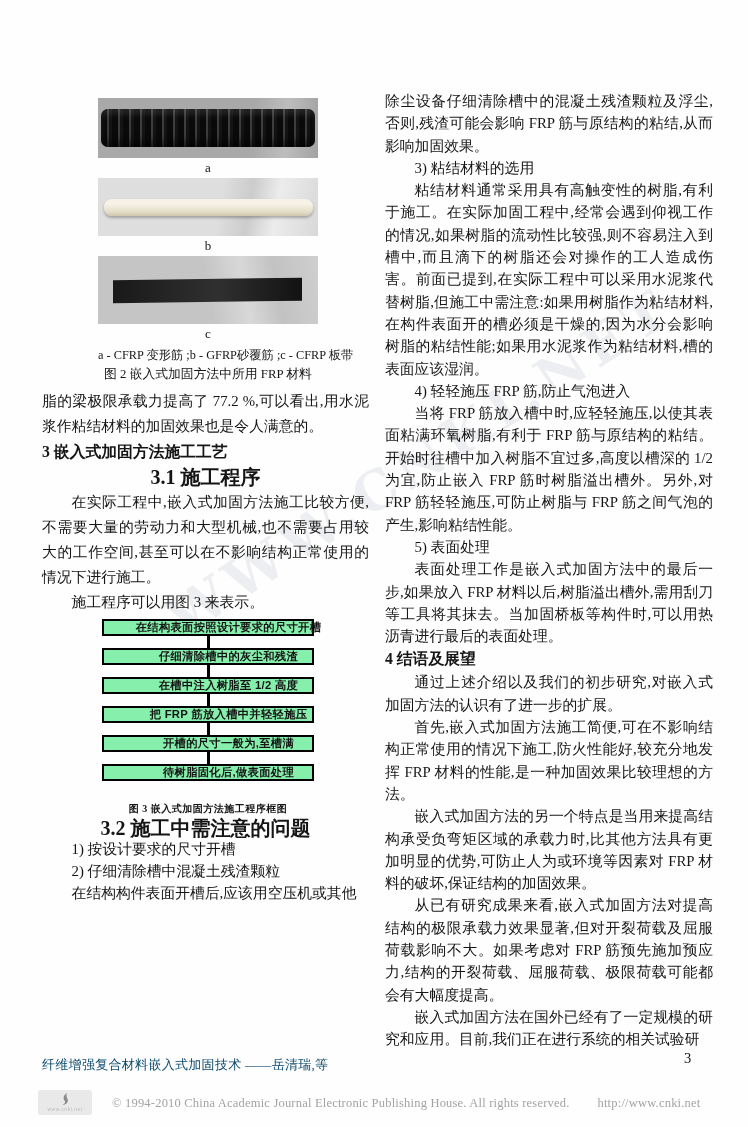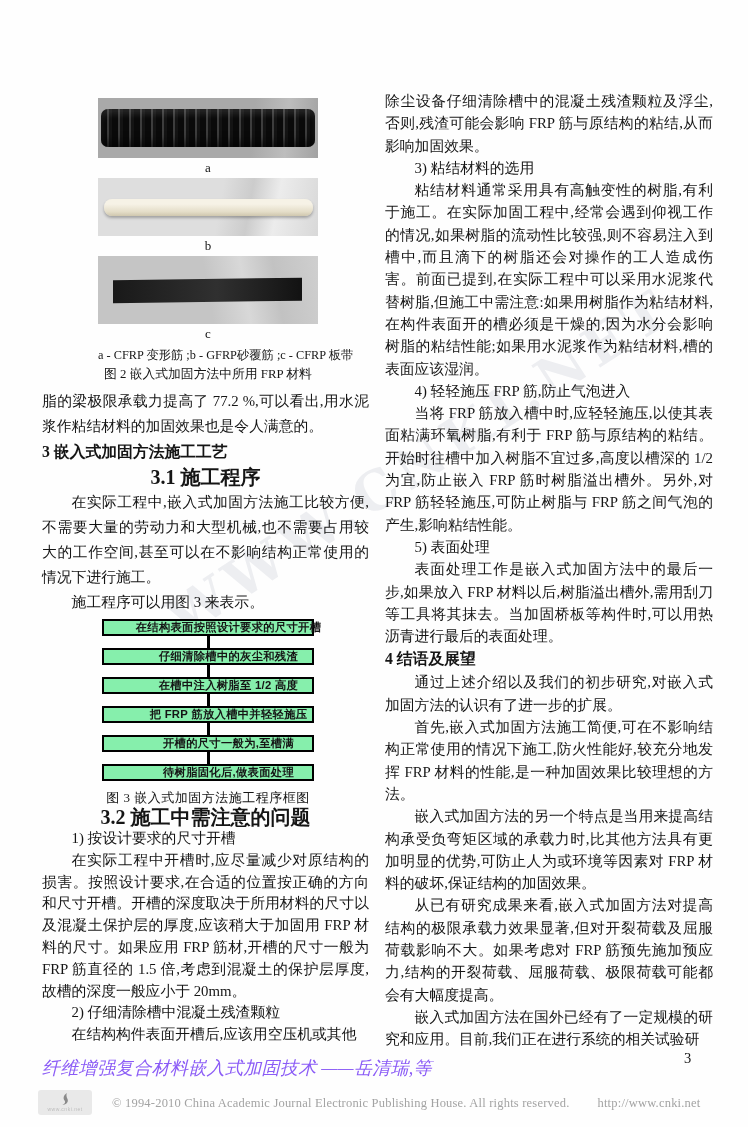--- a/index.html
+++ b/index.html
@@ -56,25 +56,25 @@
   .fig2 .cap1 { font-size:12.3px; line-height:19px; margin-top:3px; white-space:nowrap; text-align:left; }
   .fig2 .cap2 { font-size:12.8px; line-height:18px; text-align:center; }
   
   .flowchart { width:212px; margin:4px 0 0 60px; }
   .fc-box {
     border:2px solid #000; height:13px; display:flex; align-items:center; justify-content:center;
     font-size:11.3px; font-weight:bold; white-space:nowrap; background:#86efac;
     font-family:"Liberation Sans",sans-serif; letter-spacing:0.3px;padding-left:41px;
   }
   .fc-conn { width:3px; height:12px; background:#000; margin:0 auto; }
-  .fc-caption { text-align:center; font-size:13px; font-weight:normal; line-height:17px; margin-top:8px; letter-spacing:0.5px; }
+  .fc-caption { text-align:center; font-size:10px; font-weight:bold; line-height:17px; margin-top:19px; letter-spacing:0.5px; }
   
   .running-foot {
     position:absolute; left:42px; top:1056px; z-index:1;
-    font-size:18px; color:#8b5cf6; letter-spacing:0.3px;font-style:italic;
+    font-size:13px; color:#0c4a6e; letter-spacing:0.3px;
   }
   .page-number { position:absolute; left:684px; top:1050px; font-size:14.5px; z-index:1; }
   .footer-bar { position:absolute; left:38px; top:1089px; width:680px; height:30px; z-index:1; }
   .cnki-logo {
     position:absolute; left:0; top:1px; width:54px; height:25px; background:#e9e9e9;
     border-radius:3px; text-align:center; line-height:1;
   }
   .cnki-logo svg { display:block; margin:2px auto 0; }
   .logo-url { display:block; font-size:5px; color:#bdbdbd; letter-spacing:0.5px;
     font-family:"Liberation Sans",sans-serif; }
@@ -128,21 +128,20 @@
       <div class="fc-box">把 FRP 筋放入槽中并轻轻施压</div>
       <div class="fc-conn"></div>
       <div class="fc-box">开槽的尺寸一般为,至槽满</div>
       <div class="fc-conn"></div>
       <div class="fc-box">待树脂固化后,做表面处理</div>
       <div class="fc-caption">图 3  嵌入式加固方法施工程序框图</div>
     </div>
 
     <h3 class="h-sub h-sub32">3.2  施工中需注意的问题</h3>
     <p class="t22 ind">1) 按设计要求的尺寸开槽</p>
-    <p class="t22 ind">在实际工程中开槽时,应尽量减少对原结构的损害。按照设计要求,在合适的位置按正确的方向和尺寸开槽。开槽的深度取决于所用材料的尺寸以及混凝土保护层的厚度,应该稍大于加固用 FRP 材料的尺寸。如果应用 FRP 筋材,开槽的尺寸一般为 FRP 筋直径的 1.5 倍,考虑到混凝土的保护层厚度,故槽的深度一般应小于 20mm。</p>
     <p class="t22 ind">2) 仔细清除槽中混凝土残渣颗粒</p>
     <p class="t22 ind">在结构构件表面开槽后,应该用空压机或其他</p>
   </div>
 
   <div class="col col-right">
     <p class="t22r cont">除尘设备仔细清除槽中的混凝土残渣颗粒及浮尘,否则,残渣可能会影响 FRP 筋与原结构的粘结,从而影响加固效果。</p>
     <p class="t22r ind">3) 粘结材料的选用</p>
     <p class="t22r ind">粘结材料通常采用具有高触变性的树脂,有利于施工。在实际加固工程中,经常会遇到仰视工作的情况,如果树脂的流动性比较强,则不容易注入到槽中,而且滴下的树脂还会对操作的工人造成伤害。前面已提到,在实际工程中可以采用水泥浆代替树脂,但施工中需注意:如果用树脂作为粘结材料,在构件表面开的槽必须是干燥的,因为水分会影响树脂的粘结性能;如果用水泥浆作为粘结材料,槽的表面应该湿润。</p>
     <p class="t22r ind">4) 轻轻施压 FRP 筋,防止气泡进入</p>
     <p class="t22r ind">当将 FRP 筋放入槽中时,应轻轻施压,以使其表面粘满环氧树脂,有利于 FRP 筋与原结构的粘结。开始时往槽中加入树脂不宜过多,高度以槽深的 1/2 为宜,防止嵌入 FRP 筋时树脂溢出槽外。另外,对 FRP 筋轻轻施压,可防止树脂与 FRP 筋之间气泡的产生,影响粘结性能。</p>

